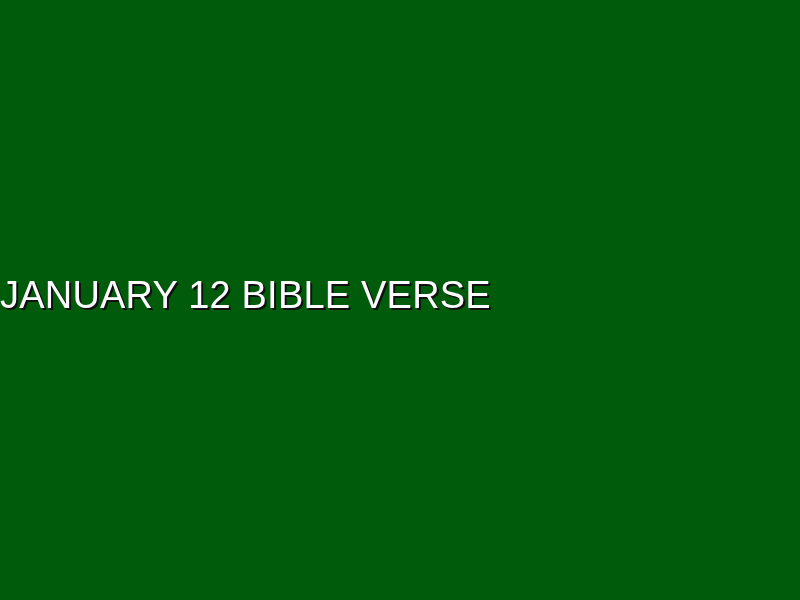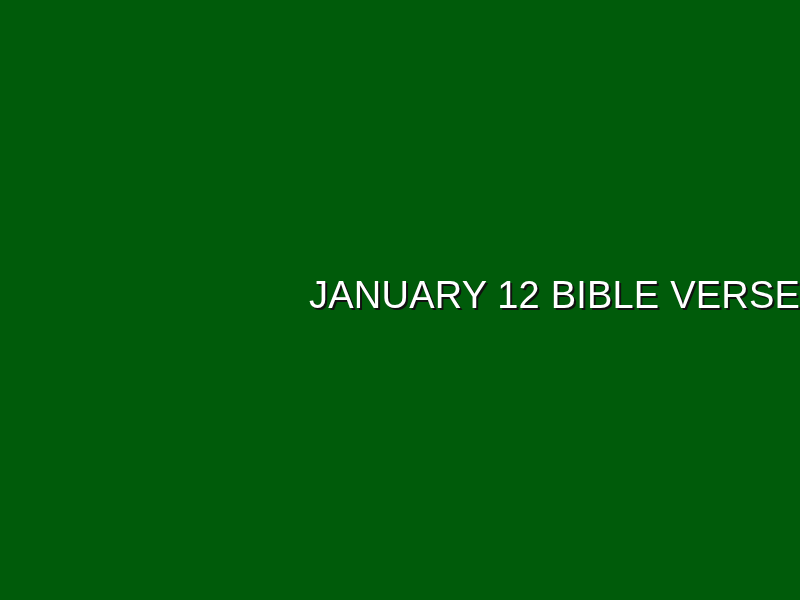--- a/index.html
+++ b/index.html
@@ -27,21 +27,21 @@
     justify-content: center;
   }
 
   
   #headline {
     position: absolute;
     left: 0;
     right: 0;
     top: 295px;
     transform: translateY(-50%);
-    text-align: right;
+    text-align: left;
     white-space: nowrap;
     font-family: "Liberation Sans", sans-serif;
     font-size: 38px;
     font-weight: 400;
     line-height: 1;
     letter-spacing: 0.2px;
     color: #ffffff;
     text-transform: uppercase;
     
     text-shadow: 2px 2px 0 #111111;

